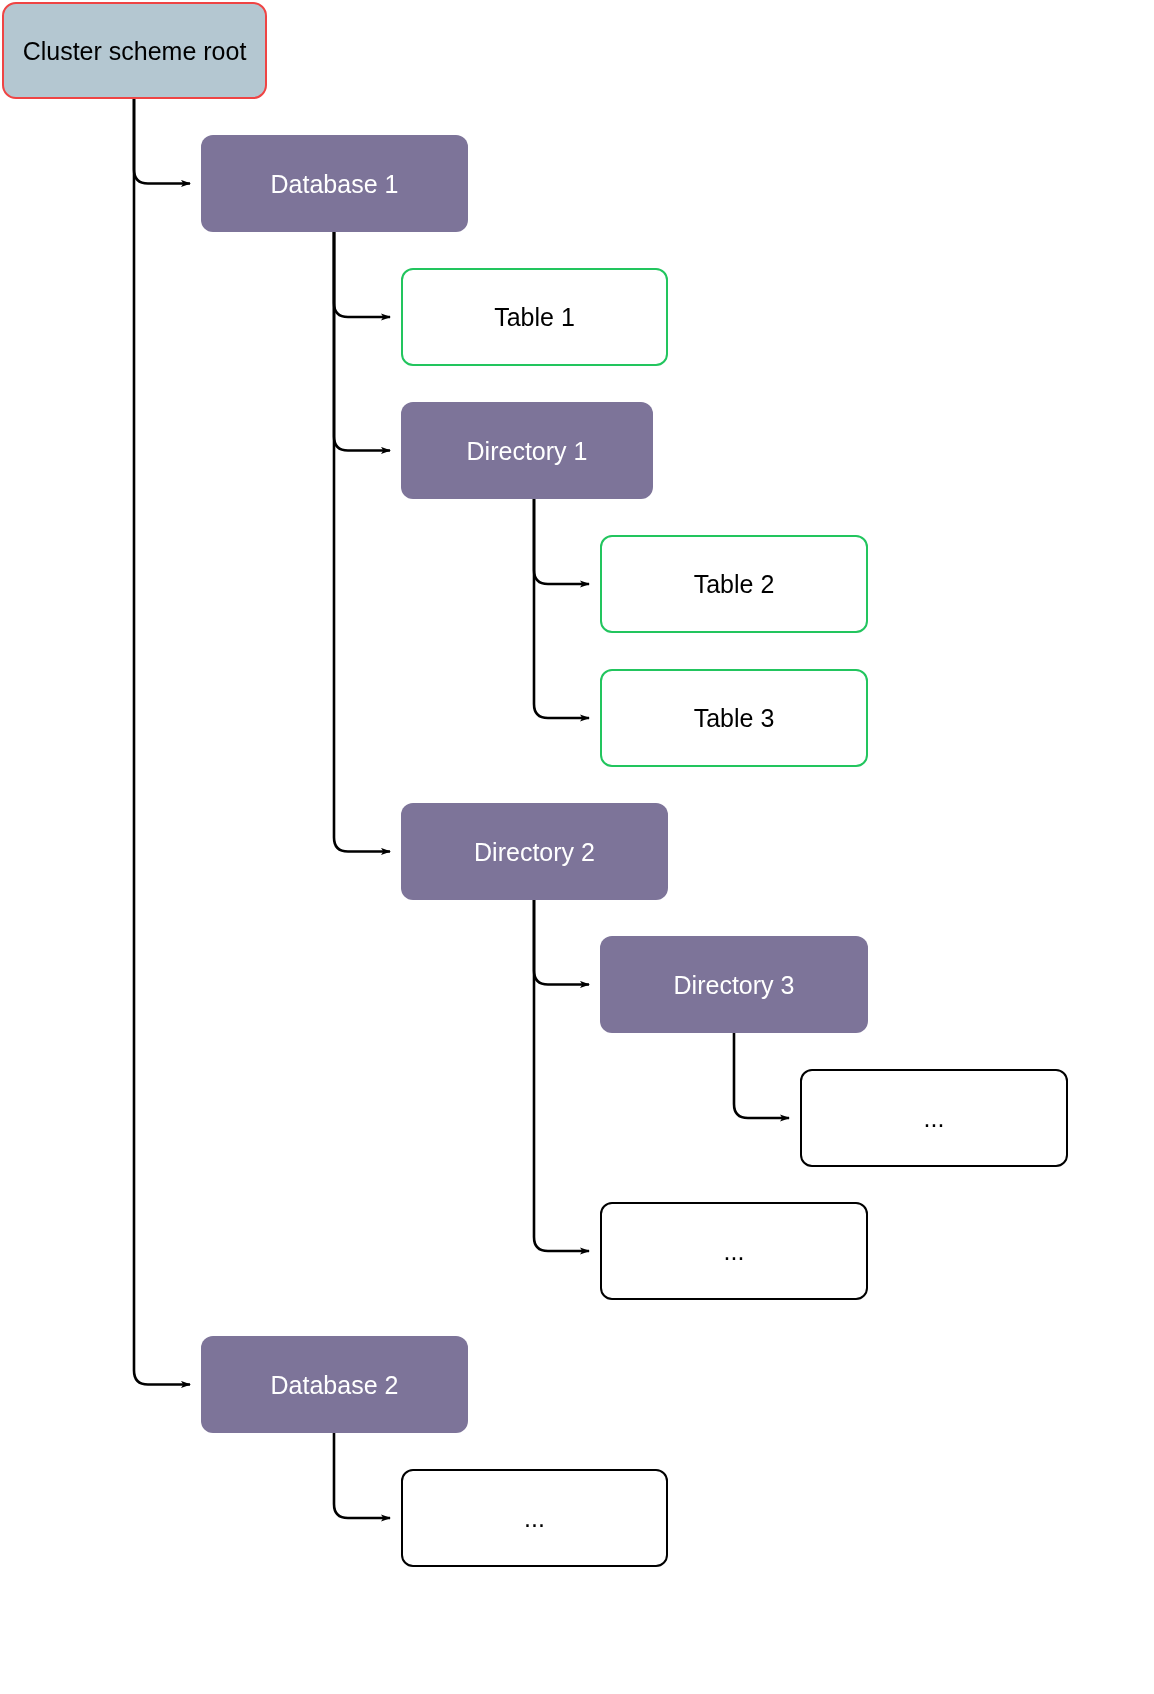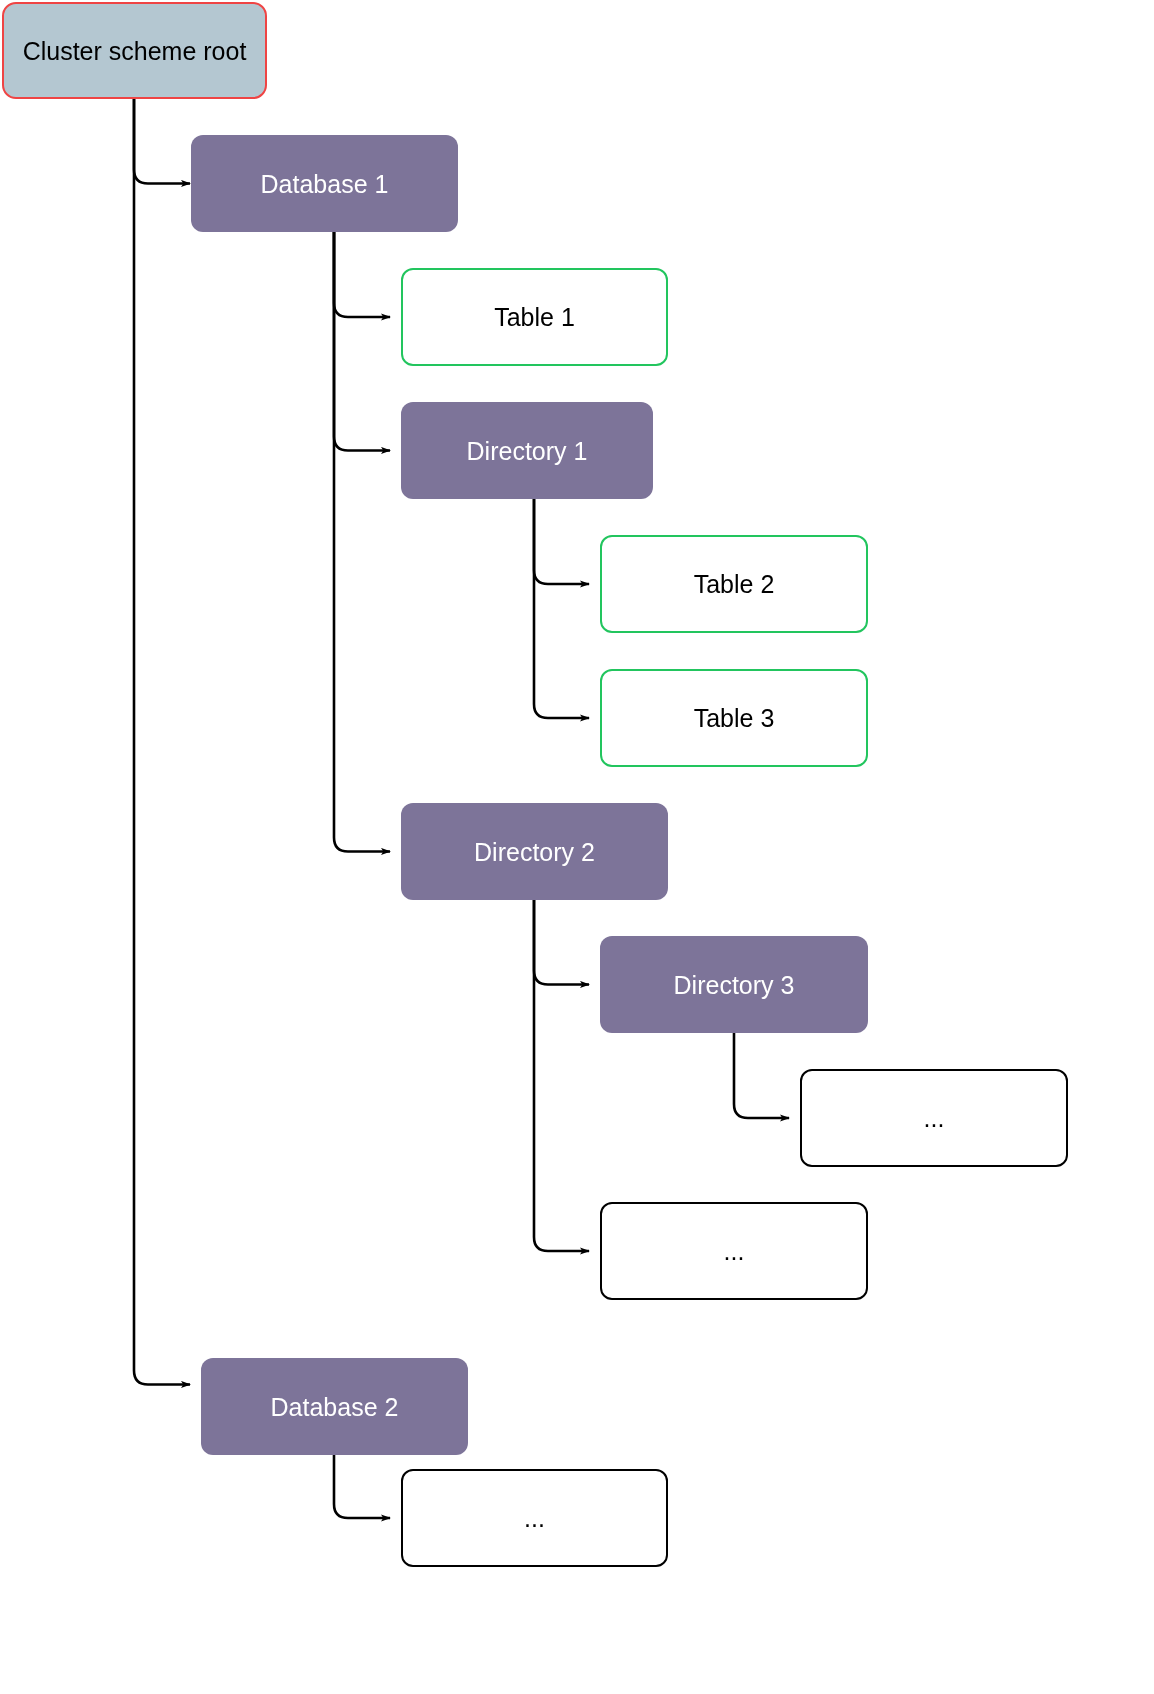--- a/index.html
+++ b/index.html
@@ -95,21 +95,21 @@
         <path d="M 534 900 L 534 1237 Q 534 1251 548 1251 L 589 1251" fill="none" stroke="#000000" stroke-width="2.6" stroke-linecap="butt" marker-end="url(#arrowhead)"></path>
         <path d="M 734 1033 L 734 1104 Q 734 1118 748 1118 L 789 1118" fill="none" stroke="#000000" stroke-width="2.6" stroke-linecap="butt" marker-end="url(#arrowhead)"></path>
         <path d="M 334 1433 L 334 1504 Q 334 1518 348 1518 L 390 1518" fill="none" stroke="#000000" stroke-width="2.6" stroke-linecap="butt" marker-end="url(#arrowhead)"></path>
       </g>
   </svg>
 
   <div id="node-layer">
       <div class="node root" style="left: 2px; top: 2px; width: 265px; height: 97px;">
         <span class="node-label">Cluster scheme root</span>
       </div>
-      <div class="node dir" style="left: 191px; top: 135px; width: 267px; height: 97px;">
+      <div class="node dir" style="left: 201px; top: 135px; width: 267px; height: 97px;">
         <span class="node-label">Database 1</span>
       </div>
       <div class="node table" style="left: 401px; top: 268px; width: 267px; height: 98px;">
         <span class="node-label">Table 1</span>
       </div>
       <div class="node dir" style="left: 401px; top: 402px; width: 252px; height: 97px;">
         <span class="node-label">Directory 1</span>
       </div>
       <div class="node table" style="left: 600px; top: 535px; width: 268px; height: 98px;">
         <span class="node-label">Table 2</span>
@@ -122,21 +122,21 @@
       </div>
       <div class="node dir" style="left: 600px; top: 936px; width: 268px; height: 97px;">
         <span class="node-label">Directory 3</span>
       </div>
       <div class="node more" style="left: 800px; top: 1069px; width: 268px; height: 98px;">
         <span class="node-label">...</span>
       </div>
       <div class="node more" style="left: 600px; top: 1202px; width: 268px; height: 98px;">
         <span class="node-label">...</span>
       </div>
-      <div class="node dir" style="left: 201px; top: 1336px; width: 267px; height: 97px; margin-top: 22px;">
+      <div class="node dir" style="left: 201px; top: 1336px; width: 267px; height: 97px;">
         <span class="node-label">Database 2</span>
       </div>
       <div class="node more" style="left: 401px; top: 1469px; width: 267px; height: 98px;">
         <span class="node-label">...</span>
       </div>
     </div>
 
 </div>
 
 </body></html>

